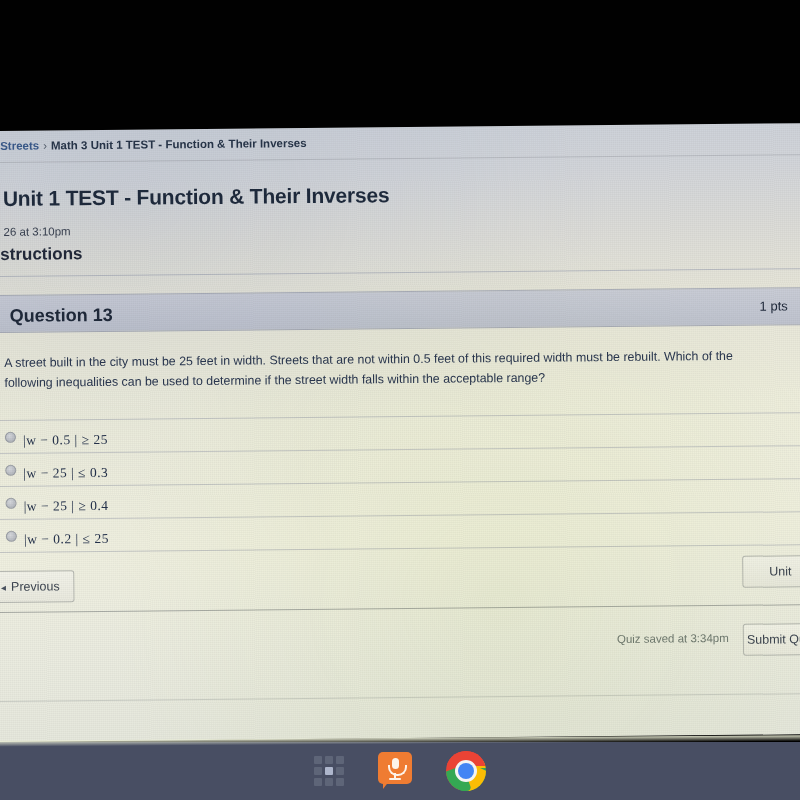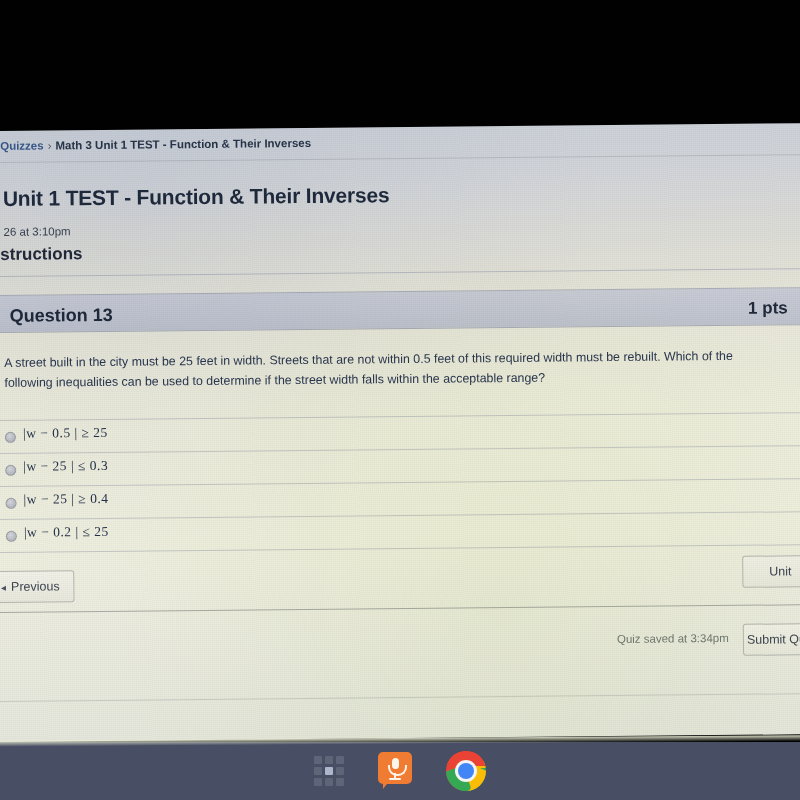--- a/index.html
+++ b/index.html
@@ -45,29 +45,29 @@
   .hr{position:absolute;height:0;border-top:1px solid #b9bcc2;left:0;width:880px;}
 
   
   #qtitle{position:absolute;left:32px;top:56px;font-size:21px;font-weight:bold;color:#1f2b3d;white-space:nowrap;letter-spacing:-.2px;}
   #qdue{position:absolute;left:40px;top:95px;font-size:11.5px;color:#3b4352;white-space:nowrap;}
   #qinstr{position:absolute;left:38px;top:114px;font-size:17px;font-weight:bold;color:#22293a;white-space:nowrap;}
   #qhead{position:absolute;left:64px;top:164px;width:812px;height:36px;
     background:linear-gradient(180deg,#c9ccd6 0%,#c3c7d2 60%,#bfc3ce 100%);
     border-top:1px solid #a9adb8;border-bottom:1px solid #a9adb8;}
   #qhead-label{position:absolute;left:16px;top:10px;font-size:18px;font-weight:bold;color:#202a3b;}
-  #qhead-pts{position:absolute;right:18px;top:10px;font-size:17px;font-weight:bold;color:#202a3b;}
+  #qhead-pts{position:absolute;right:18px;top:10px;font-size:13px;font-weight:normal;color:#202a3b;}
   #qtext{position:absolute;left:74px;top:222px;width:778px;font-size:12.4px;line-height:20px;color:#2a3750;}
 
   
   .opt{position:absolute;left:64px;width:812px;height:33px;border-top:1px solid #c6c8c6;}
   .opt .radio{position:absolute;left:10px;top:11px;width:9px;height:9px;border-radius:50%;
     background:radial-gradient(circle at 40% 35%,#d8dade,#a9adb4);border:1px solid #989ca3;}
   .opt .math{position:absolute;left:28px;top:5px;font-size:13.5px;color:#23304a;font-family:"Liberation Serif",serif;white-space:nowrap;}
-  .opt .bars{letter-spacing:.5px;}
+  .opt .bars{letter-spacing:.5px;margin-top:7px;}
 
   
   .btn{position:absolute;border:1px solid #b6b8b2;border-radius:3px;
     background:linear-gradient(180deg,#f2f2e9 0%,#e9e9de 100%);
     font-size:12.5px;color:#3c4450;display:flex;align-items:center;justify-content:center;}
   #btn-prev{left:54px;top:440px;width:86px;height:30px;gap:5px;}
   #btn-next{left:810px;top:432px;width:74px;height:30px;}
   #btn-submit{left:810px;top:500px;width:74px;height:30px;}
   #savedtxt{position:absolute;left:684px;top:508px;font-size:11.5px;color:#707a72;white-space:nowrap;}
   .arrow-l{font-size:10px;color:#4a5260;}
@@ -99,21 +99,21 @@
 <body>
 
 <div id="scene">
 
   <div id="bezel-top"></div>
 
   <div id="screen">
     <div id="page">
 
       <div id="crumb">
-        <span class="lnk">Quizzes</span><span class="sep">›</span><span class="cur">Math 3 Unit 1 TEST - Function &amp; Their Inverses</span>
+        <span class="lnk">Streets</span><span class="sep">›</span><span class="cur">Math 3 Unit 1 TEST - Function &amp; Their Inverses</span>
       </div>
       <div class="hr" style="top:31px"></div>
 
       <div id="qtitle">th 3 Unit 1 TEST - Function &amp; Their Inverses</div>
       <div id="qdue">d: Jan 26 at 3:10pm</div>
       <div id="qinstr">iz Instructions</div>
       <div class="hr" style="top:145px"></div>
 
       <div id="qhead">
         <span id="qhead-label">Question 13</span>

